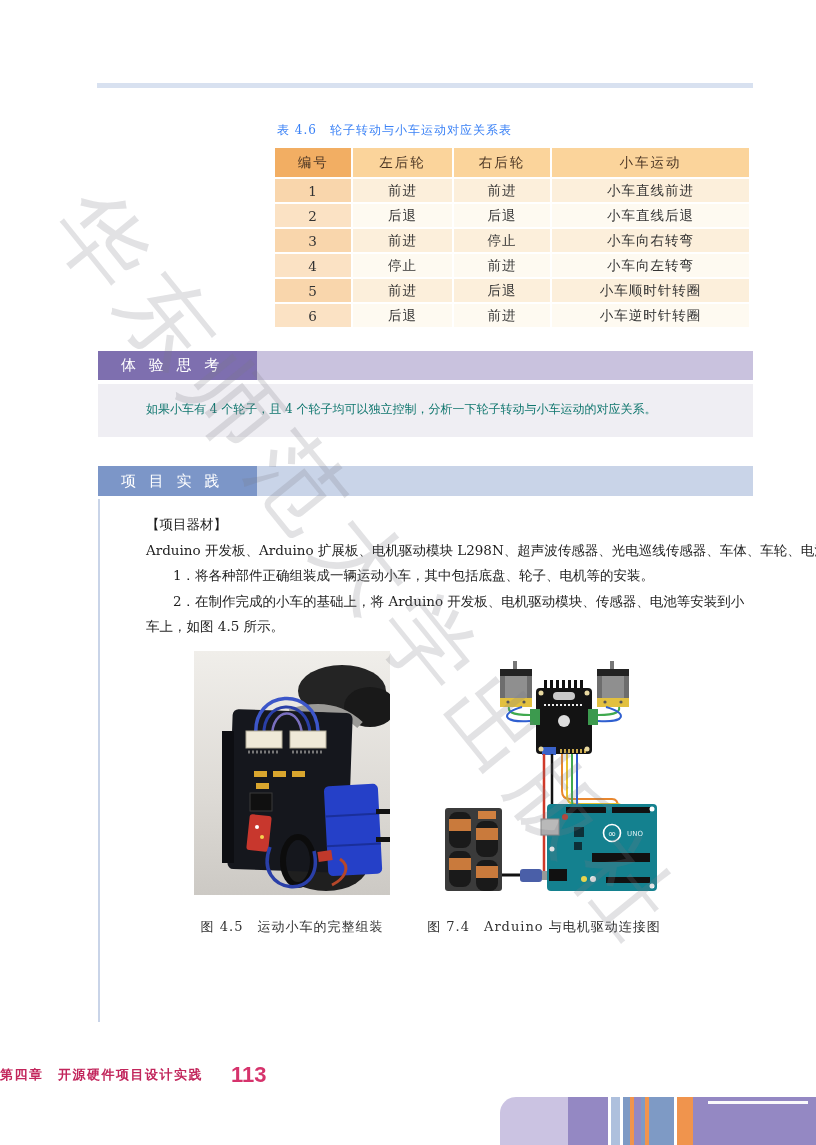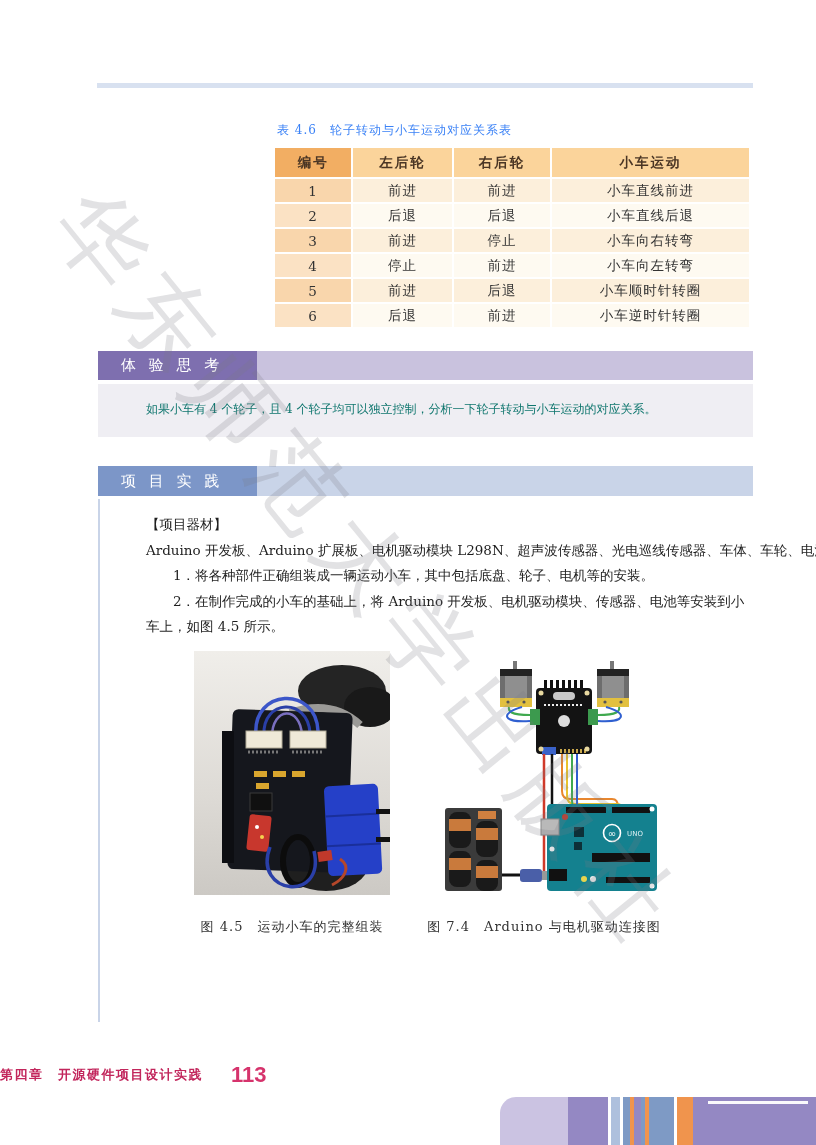--- a/index.html
+++ b/index.html
@@ -11,21 +11,21 @@
 
   
   .watermark{position:absolute;left:120px;top:165px;font-size:92px;letter-spacing:12px;
              color:rgba(125,125,130,0.22);transform:rotate(51deg);transform-origin:0 0;
              white-space:nowrap;pointer-events:none;z-index:9;}
 
   
   .table-title{position:absolute;left:277px;top:122px;font-size:12px;color:#3b82f6;letter-spacing:1px;}
   table.wheel{position:absolute;left:273px;top:146px;width:478px;table-layout:fixed;
               border-collapse:separate;border-spacing:2px;background:#fff;font-size:13.5px;}
-  table.wheel th{height:27px;font-weight:bold;color:#4a3524;background:var(--table-header,#FBD49B);text-align:center;letter-spacing:2px;}
+  table.wheel th{height:27px;font-weight:normal;color:#4a3524;background:var(--table-header,#FBD49B);text-align:center;letter-spacing:2px;}
   table.wheel th.first{background:var(--table-header-first,#F2AE63);}
   table.wheel td{height:21px;text-align:center;color:#333;letter-spacing:1px;}
   tr.odd td{background:#FCEFDB;} tr.even td{background:#FEFAF1;}
   tr.odd td.first{background:#F9D6AC;} tr.even td.first{background:#FBE2C4;}
 
   
   .banner{position:absolute;left:98px;width:655px;height:29px;display:flex;}
   .banner .dark{width:159px;height:100%;display:flex;align-items:center;padding-left:23px;box-sizing:border-box;
                 color:#fff;font-size:15px;letter-spacing:3px;word-spacing:2px;}
   .banner .light{flex:1;height:100%;}

